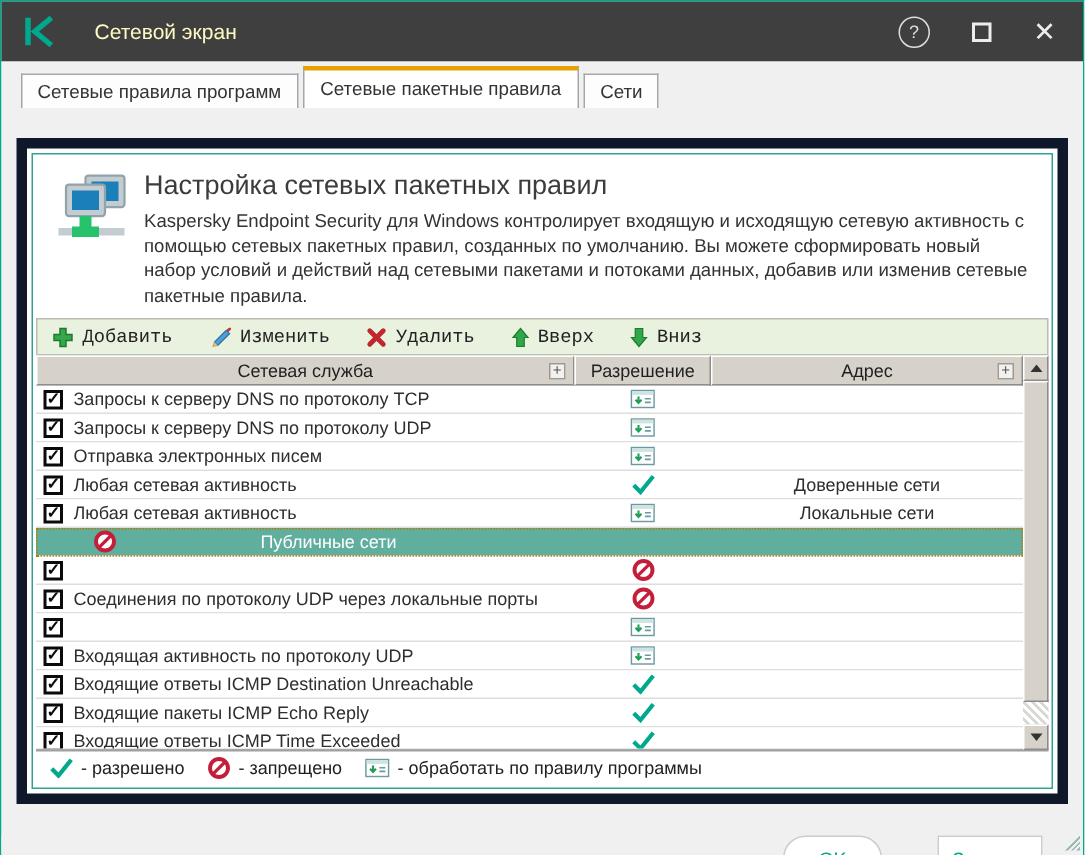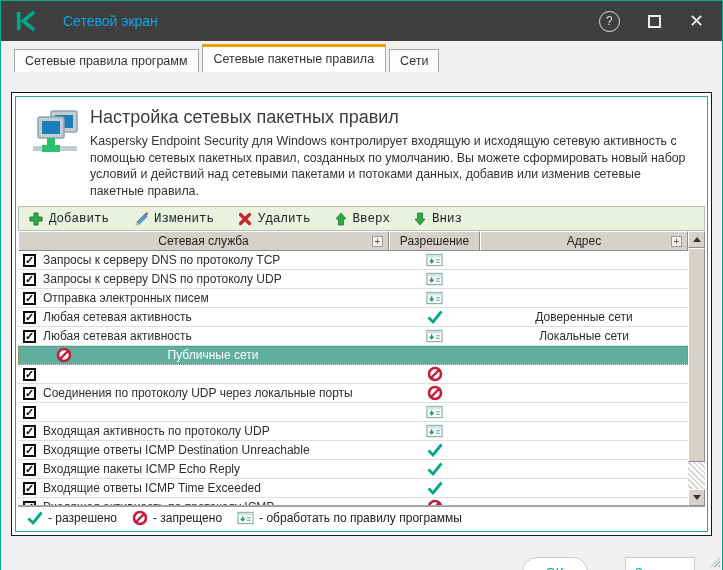--- a/index.html
+++ b/index.html
@@ -4,33 +4,33 @@
 <style>
   * { box-sizing: border-box; margin: 0; padding: 0; }
   html,body { width:723px; height:570px; }
   body { font-family:"Liberation Sans", sans-serif; background:#f0f0f0; overflow:hidden; }
 
   .window { width:723px; height:570px; border:1px solid #00a88e; background:#f0f0f0; display:flex; flex-direction:column; position:relative; }
 
   
   .titlebar { height:40px; background:#3f3f3f; display:flex; align-items:center; padding:0 14px; flex:none; }
   .logo { width:22px; height:22px; margin-right:26px; flex:none; }
-  .win-title { color:#0ea5e9; font-size:14px; }
+  .win-title { color:#fef9c3; font-size:14px; }
   .tb-controls { margin-left:auto; display:flex; align-items:center; gap:28px; padding-right:4px; }
   .help-btn { width:21px; height:21px; border:1px solid #dedede; border-radius:50%; color:#dedede; font-size:12px; display:flex; align-items:center; justify-content:center; cursor:default; }
   .max-btn { width:13px; height:13px; border:2px solid #ededed; }
   .close-btn { color:#ededed; font-size:18px; line-height:18px; }
 
   
   .body { flex:1; display:flex; flex-direction:column; background:#f0f0f0;gap:21px; }
   .tabs { display:flex; align-items:flex-end; height:30px; padding-left:13px; position:relative; z-index:2; }
   .tab { background:#fdfdfd; border:1px solid #a6a6a6; border-bottom:none; padding:4px 10px 4px; font-size:12.5px; color:#333; margin-right:3px; position:relative; top:1px; }
   .tab.active { background:#ffffff; border-top:3px solid #e8a200; padding:5px 11px 6px; top:1px; z-index:3; }
 
-  .tabpage { margin:0 10px; height:444px; background:#ffffff; border:1px solid #0f172a; padding:3px; position:relative; z-index:1; flex:none; }
+  .tabpage { margin:0 10px; height:444px; background:#ffffff; border:7px solid #0f172a; padding:3px; position:relative; z-index:1; flex:none; }
   .panel { height:100%; border:1px solid #2fa392; background:#ffffff; display:flex; flex-direction:column; }
 
   
   .panel-header { display:flex; padding:9px 16px 5px 13px; flex:none; }
   .header-icon { width:54px; height:54px; flex:none; margin-right:7px; }
   .header-title { font-size:18px; font-weight:400; color:#3c3c3c; margin:1px 0 5px; }
   .header-desc { font-size:12.4px; color:#333; line-height:1.33; max-width:628px; }
 
   
   .toolbar { display:flex; align-items:center; gap:24px; background:#e9f1df; border:1px solid #b9bdb2; height:25px; margin:2px 2px 0; padding:0 10px; flex:none; }

